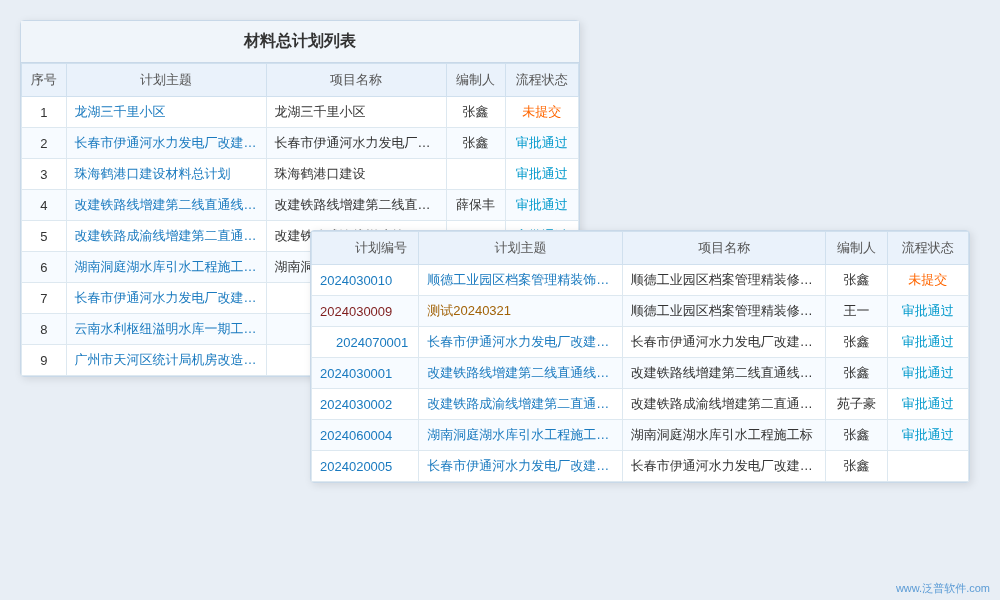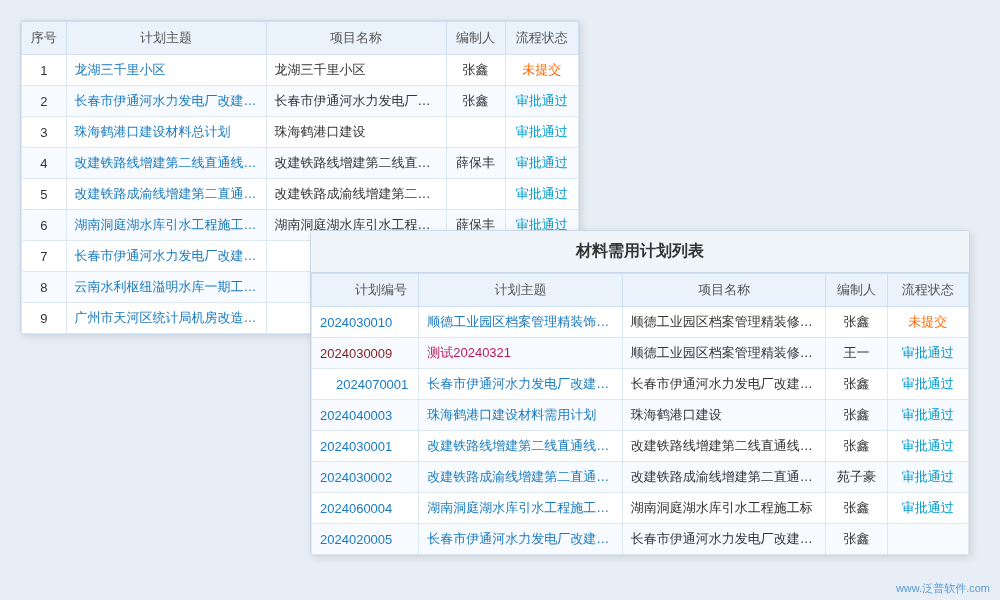--- a/index.html
+++ b/index.html
@@ -87,20 +87,21 @@
       color: #aaa;
       font-size: 11px;
       z-index: 999;
     }
     .watermark span { color: #5b9bd5; }
   </style>
 </head>
 <body>
 
 <div class="table-container" style="left: 20px; top: 20px; width: 560px; z-index: 1;">
+  <div class="table-title">材料总计划列表</div>
   <table>
     <thead>
       <tr>
         <th style="width:45px;">序号</th>
         <th style="width:200px;">计划主题</th>
         <th style="width:180px;">项目名称</th>
         <th style="width:60px;">编制人</th>
         <th style="width:75px;">流程状态</th>
       </tr>
     </thead>
@@ -166,57 +167,49 @@
       <td class="link-text" style="color:#1a7abf;max-width:200px;overflow:hidden;text-overflow:ellipsis;">广州市天河区统计局机房改造项目材料总计划</td>
       <td style="max-width:180px;overflow:hidden;text-overflow:ellipsis;"></td>
       <td class="center"></td>
       <td class="center "></td>
     </tr>
       </tbody>
   </table>
 </div>
 
 <div class="table-container" style="left: 310px; top: 230px; width: 660px; z-index: 2;">
-  <div class="table-title">材料需用计划列表</div>
   <table>
     <thead>
       <tr>
         <th style="width:100px;padding-left:40px;">计划编号</th>
         <th style="width:200px;">计划主题</th>
         <th style="width:200px;">项目名称</th>
         <th style="width:60px;">编制人</th>
         <th style="width:80px;">流程状态</th>
       </tr>
     </thead>
     <tbody id="table2-body">
     <tr>
       <td class="link-text" style="color:#1a7abf;">2024030010</td>
       <td class="link-text" style="color:#1a7abf;max-width:200px;overflow:hidden;text-overflow:ellipsis;">顺德工业园区档案管理精装饰工程（...</td>
       <td style="max-width:200px;overflow:hidden;text-overflow:ellipsis;">顺德工业园区档案管理精装修工程（...</td>
       <td class="center">张鑫</td>
       <td class="center status-pending">未提交</td>
     </tr>
         <tr>
       <td class="link-text" style="color:#7f1d1d;">2024030009</td>
-      <td class="link-text" style="color:#be185d;max-width:200px;overflow:hidden;text-overflow:ellipsis;">测试20240321</td>
+      <td class="link-text" style="color:#a16207;max-width:200px;overflow:hidden;text-overflow:ellipsis;">测试20240321</td>
       <td style="max-width:200px;overflow:hidden;text-overflow:ellipsis;">顺德工业园区档案管理精装修工程（...</td>
       <td class="center">王一</td>
       <td class="center status-approved">审批通过</td>
     </tr>
         <tr>
       <td class="link-text" style="color:#1a7abf;padding-left:24px;">2024070001</td>
       <td class="link-text" style="color:#1a7abf;max-width:200px;overflow:hidden;text-overflow:ellipsis;">长春市伊通河水力发电厂改建工程合...</td>
       <td style="max-width:200px;overflow:hidden;text-overflow:ellipsis;">长春市伊通河水力发电厂改建工程</td>
-      <td class="center">张鑫</td>
-      <td class="center status-approved">审批通过</td>
-    </tr>
-        <tr>
-      <td class="link-text" style="color:#1a7abf;">2024040003</td>
-      <td class="link-text" style="color:#1a7abf;max-width:200px;overflow:hidden;text-overflow:ellipsis;">珠海鹤港口建设材料需用计划</td>
-      <td style="max-width:200px;overflow:hidden;text-overflow:ellipsis;">珠海鹤港口建设</td>
       <td class="center">张鑫</td>
       <td class="center status-approved">审批通过</td>
     </tr>
         <tr>
       <td class="link-text" style="color:#1a7abf;">2024030001</td>
       <td class="link-text" style="color:#1a7abf;max-width:200px;overflow:hidden;text-overflow:ellipsis;">改建铁路线增建第二线直通线（成都...</td>
       <td style="max-width:200px;overflow:hidden;text-overflow:ellipsis;">改建铁路线增建第二线直通线（成都...</td>
       <td class="center">张鑫</td>
       <td class="center status-approved">审批通过</td>
     </tr>

